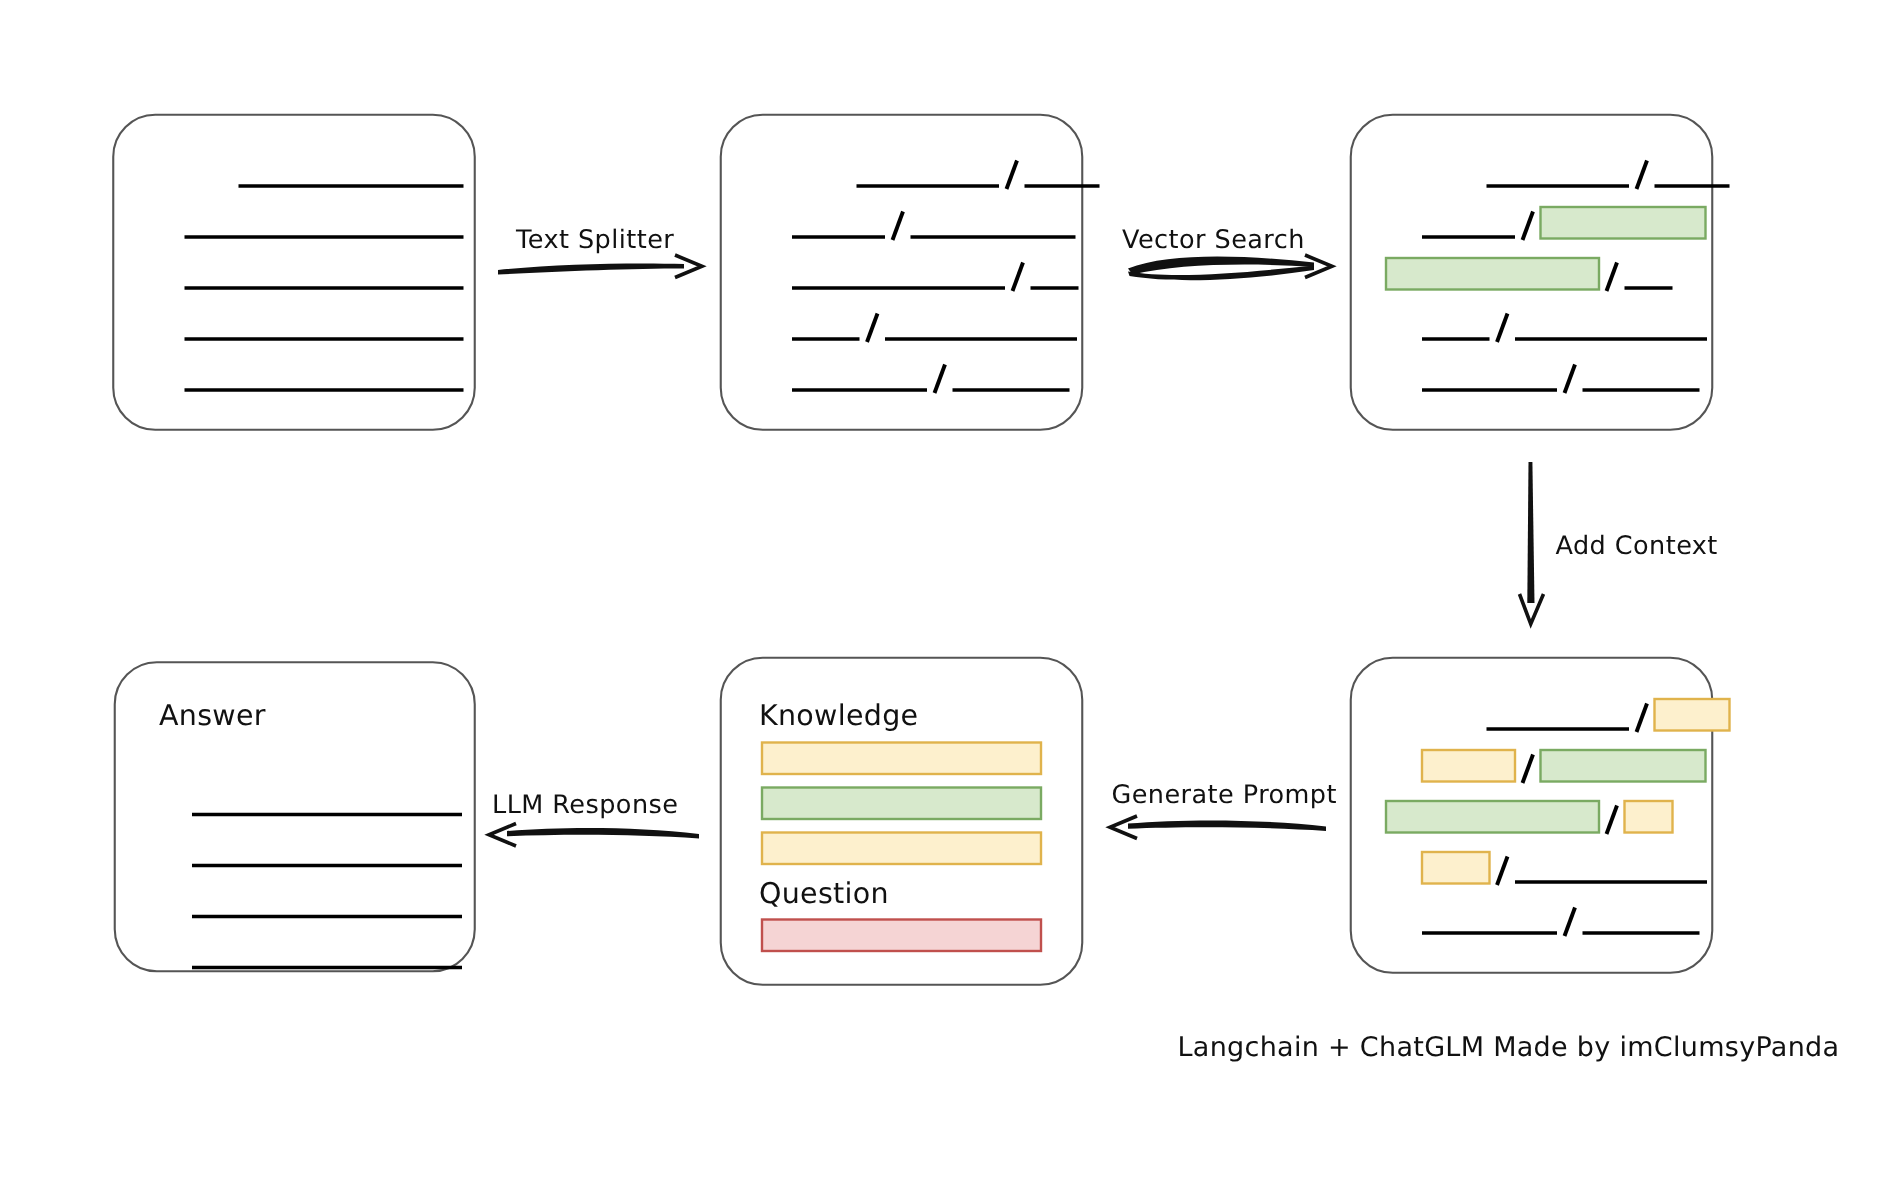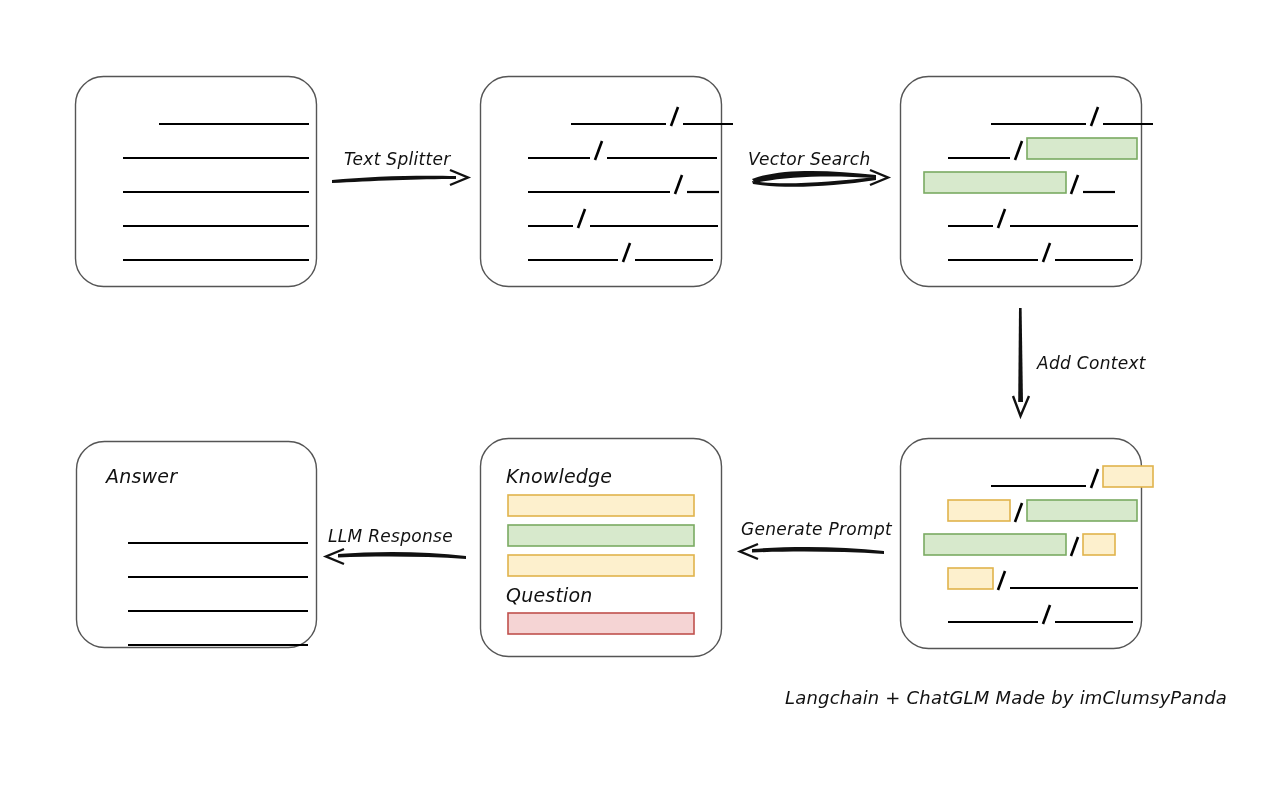--- a/index.html
+++ b/index.html
@@ -12,21 +12,20 @@
     height: 792px;
     position: relative;
     overflow: hidden;
     font-family: "DejaVu Sans", sans-serif;
   }
   #diagram-root {
     position: absolute;
     left: 0; top: 0;
     width: 1262px;
     height: 654px;
-    font-style: italic;
   }
   #diagram-svg {
     position: absolute;
     left: 0; top: 0;
     width: 1262px;
     height: 792px;
     display: block;
   }
   .doc-box {
     fill: #ffffff;

